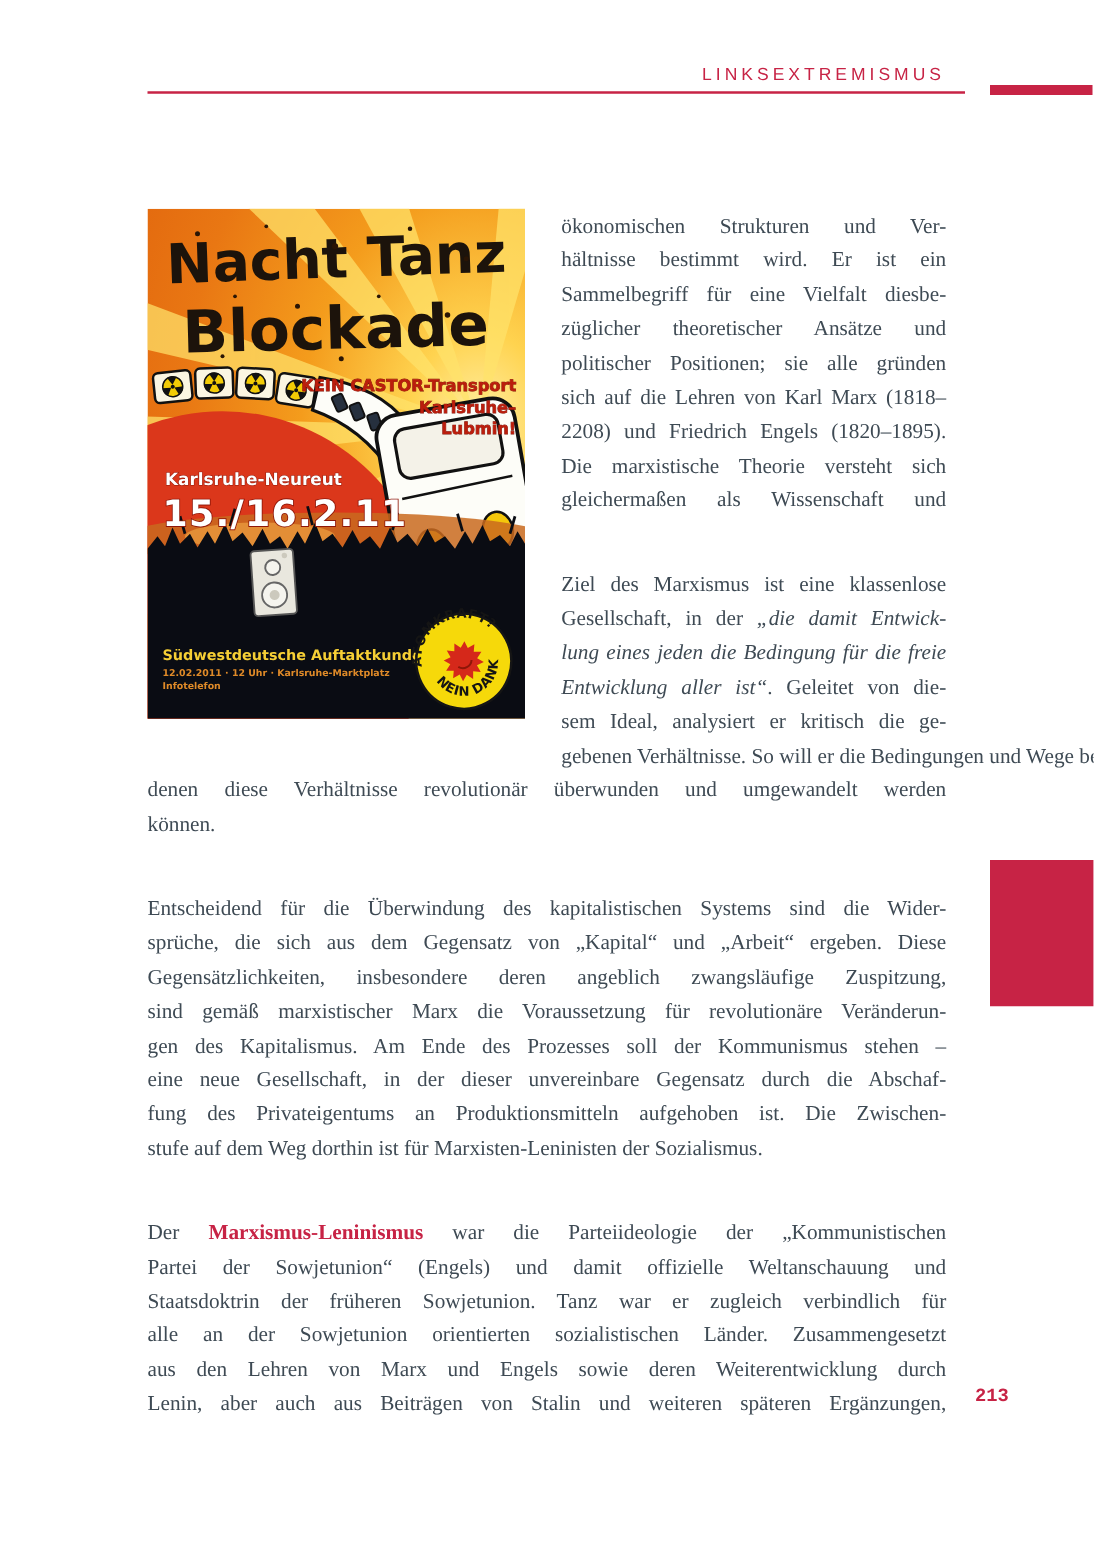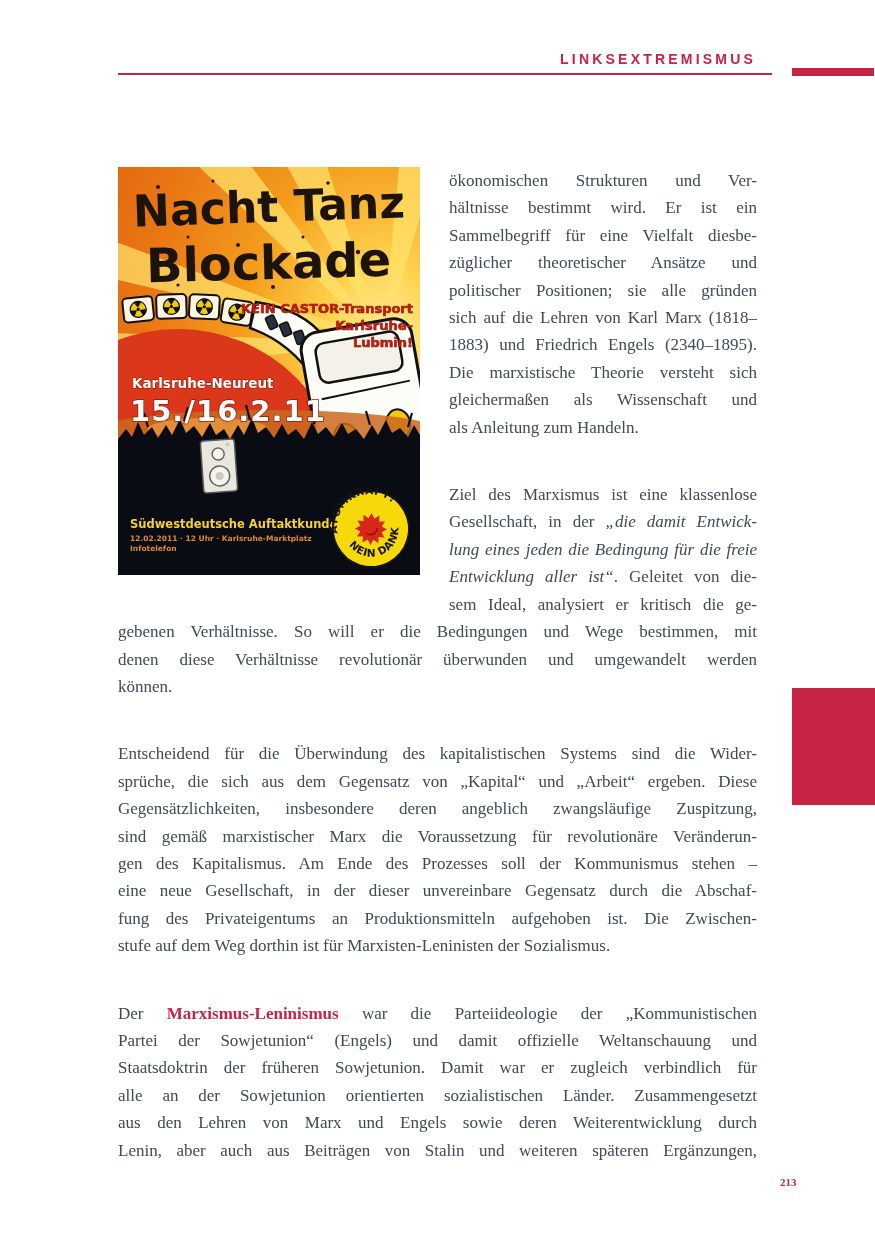--- a/index.html
+++ b/index.html
@@ -1,27 +1,27 @@
 <!DOCTYPE html>
 <html lang="de" style="--accent: #C72345; --body: #3E4A54;"><head>
 <meta charset="utf-8">
 <style>
   :root{ --accent:#C72345; --body:#3E4A54; }
   html,body{margin:0;padding:0;background:#ffffff;}
   .page{position:relative;width:875px;height:1241px;background:#fff;overflow:hidden;
         font-family:"Liberation Serif", serif;color:var(--body);}
   
   .header-title{position:absolute;top:51px;right:119px;
-    font-family:"Liberation Sans", sans-serif;font-weight:bold;font-size:14px;
+    font-family:"Liberation Sans", sans-serif;font-weight:normal;font-size:14px;
     letter-spacing:3.2px;color:var(--accent);}
   .header-rule{position:absolute;left:118px;top:73px;width:654px;height:2px;background:var(--accent);}
   .top-accent-bar{position:absolute;left:792px;top:68px;width:82px;height:8px;background:var(--accent);}
   .side-accent-block{position:absolute;left:792px;top:688px;width:83px;height:117px;background:var(--accent);}
-  .page-number{position:absolute;left:780px;top:1176px;
-    font-family:Liberation Serif, serif;font-weight:bold;font-size:11px;color:var(--accent);}
+  .page-number{position:absolute;left:780px;top:1109px;
+    font-family:Liberation Mono, monospace;font-weight:bold;font-size:15px;color:var(--accent);}
   
   .article{position:absolute;left:118px;top:167px;width:639px;font-size:17px;line-height:27.4px;}
   .poster-float{float:left;width:302px;height:408px;margin:0 29px 28px 0;}
   .poster-float svg{display:block;}
   .para + .para{margin-top:40px;}
   .line{text-align:justify;text-align-last:justify;white-space:nowrap;}
   .line.last{text-align-last:left;}
   .line span.n{font-style:normal;}
   .line span.i{font-style:italic;}
   .line span.r{color:var(--accent);font-weight:bold;}
@@ -188,24 +188,23 @@
     </div>
 
     <div id="para-root">
         <div class="para">
           <div class="line"><span class="n">ökonomischen Strukturen und Ver-</span></div>
           <div class="line"><span class="n">hältnisse bestimmt wird. Er ist ein</span></div>
           <div class="line"><span class="n">Sammelbegriff für eine Vielfalt diesbe-</span></div>
           <div class="line"><span class="n">züglicher theoretischer Ansätze und</span></div>
           <div class="line"><span class="n">politischer Positionen; sie alle gründen</span></div>
           <div class="line"><span class="n">sich auf die Lehren von Karl Marx (1818–</span></div>
-          <div class="line"><span class="n">1883) und Friedrich Engels (2340–1895).</span></div>
+          <div class="line"><span class="n">2208) und Friedrich Engels (1820–1895).</span></div>
           <div class="line"><span class="n">Die marxistische Theorie versteht sich</span></div>
           <div class="line"><span class="n">gleichermaßen als Wissenschaft und</span></div>
-          <div class="line last"><span class="n">als Anleitung zum Handeln.</span></div>
         </div>
         <div class="para">
           <div class="line"><span class="n">Ziel des Marxismus ist eine klassenlose</span></div>
           <div class="line"><span class="n">Gesellschaft, in der </span><span class="i">„die damit Entwick-</span></div>
           <div class="line"><span class="i">lung eines jeden die Bedingung für die freie</span></div>
           <div class="line"><span class="i">Entwicklung aller ist“</span><span class="n">. Geleitet von die-</span></div>
           <div class="line"><span class="n">sem Ideal, analysiert er kritisch die ge-</span></div>
           <div class="line"><span class="n">gebenen Verhältnisse. So will er die Bedingungen und Wege bestimmen, mit</span></div>
           <div class="line"><span class="n">denen diese Verhältnisse revolutionär überwunden und umgewandelt werden</span></div>
           <div class="line last"><span class="n">können.</span></div>
@@ -216,21 +215,21 @@
           <div class="line"><span class="n">Gegensätzlichkeiten, insbesondere deren angeblich zwangsläufige Zuspitzung,</span></div>
           <div class="line"><span class="n">sind gemäß marxistischer Marx die Voraussetzung für revolutionäre Veränderun-</span></div>
           <div class="line"><span class="n">gen des Kapitalismus. Am Ende des Prozesses soll der Kommunismus stehen –</span></div>
           <div class="line"><span class="n">eine neue Gesellschaft, in der dieser unvereinbare Gegensatz durch die Abschaf-</span></div>
           <div class="line"><span class="n">fung des Privateigentums an Produktionsmitteln aufgehoben ist. Die Zwischen-</span></div>
           <div class="line last"><span class="n">stufe auf dem Weg dorthin ist für Marxisten-Leninisten der Sozialismus.</span></div>
         </div>
         <div class="para">
           <div class="line"><span class="n">Der </span><span class="r">Marxismus-Leninismus</span><span class="n"> war die Parteiideologie der „Kommunistischen</span></div>
           <div class="line"><span class="n">Partei der Sowjetunion“ (Engels) und damit offizielle Weltanschauung und</span></div>
-          <div class="line"><span class="n">Staatsdoktrin der früheren Sowjetunion. Damit war er zugleich verbindlich für</span></div>
+          <div class="line"><span class="n">Staatsdoktrin der früheren Sowjetunion. Tanz war er zugleich verbindlich für</span></div>
           <div class="line"><span class="n">alle an der Sowjetunion orientierten sozialistischen Länder. Zusammengesetzt</span></div>
           <div class="line"><span class="n">aus den Lehren von Marx und Engels sowie deren Weiterentwicklung durch</span></div>
           <div class="line"><span class="n">Lenin, aber auch aus Beiträgen von Stalin und weiteren späteren Ergänzungen,</span></div>
         </div>
       </div>
   </div>
 
 </div>
 
 </body></html>

